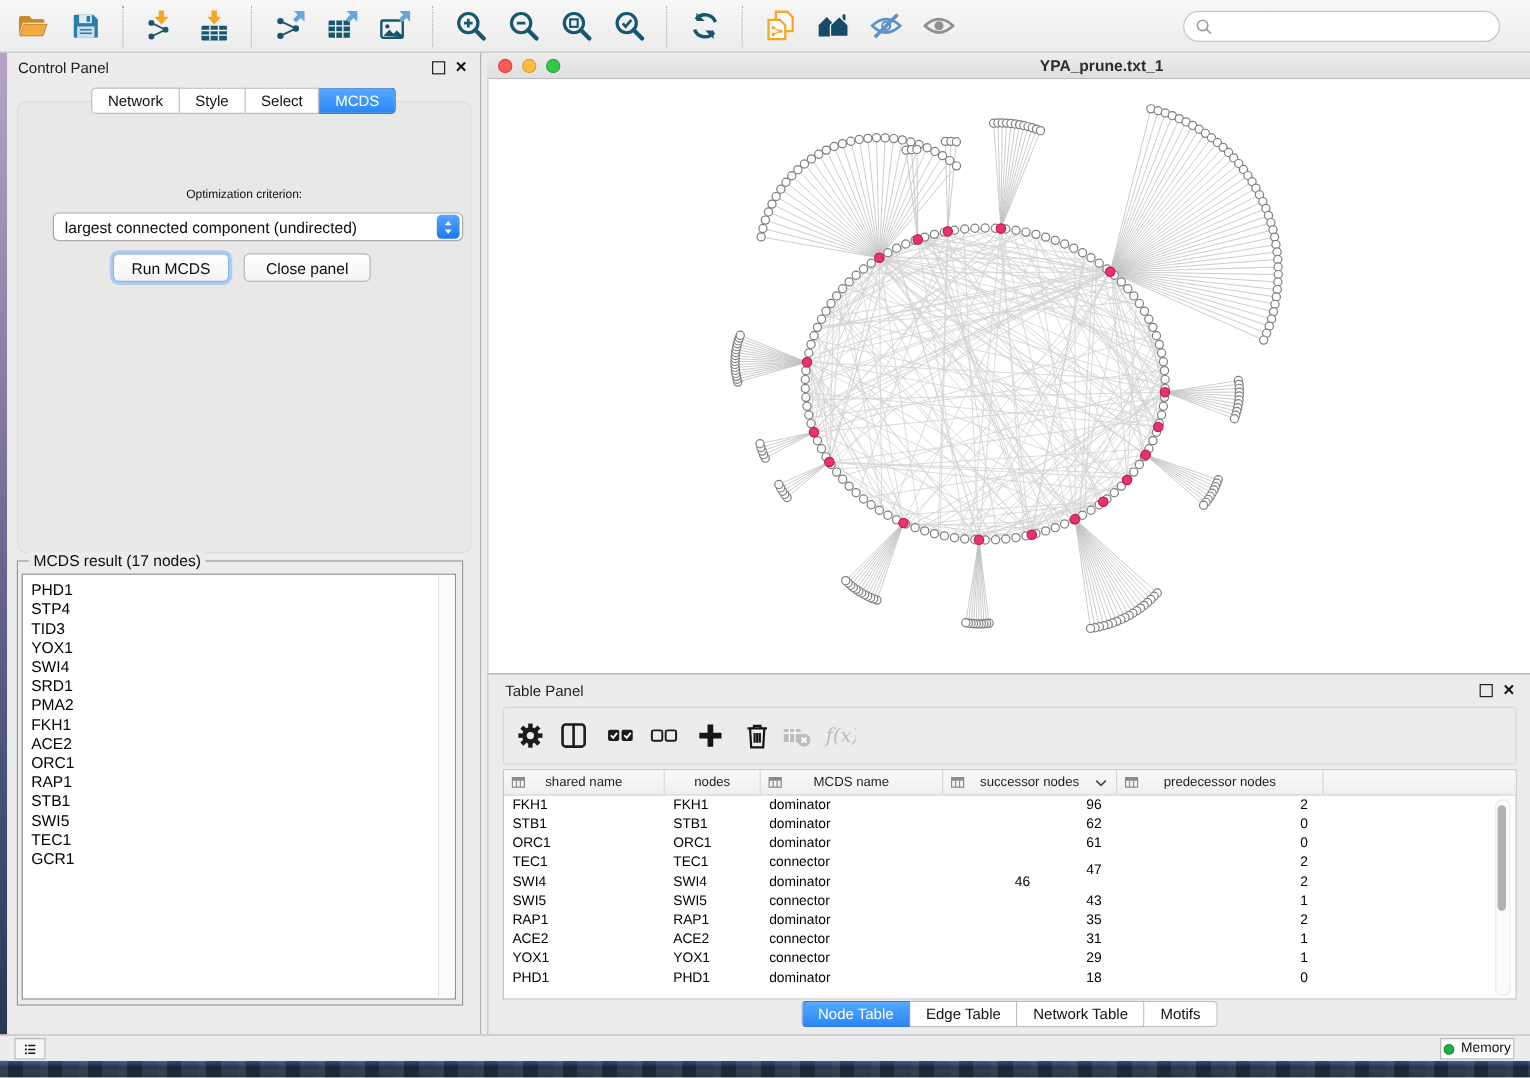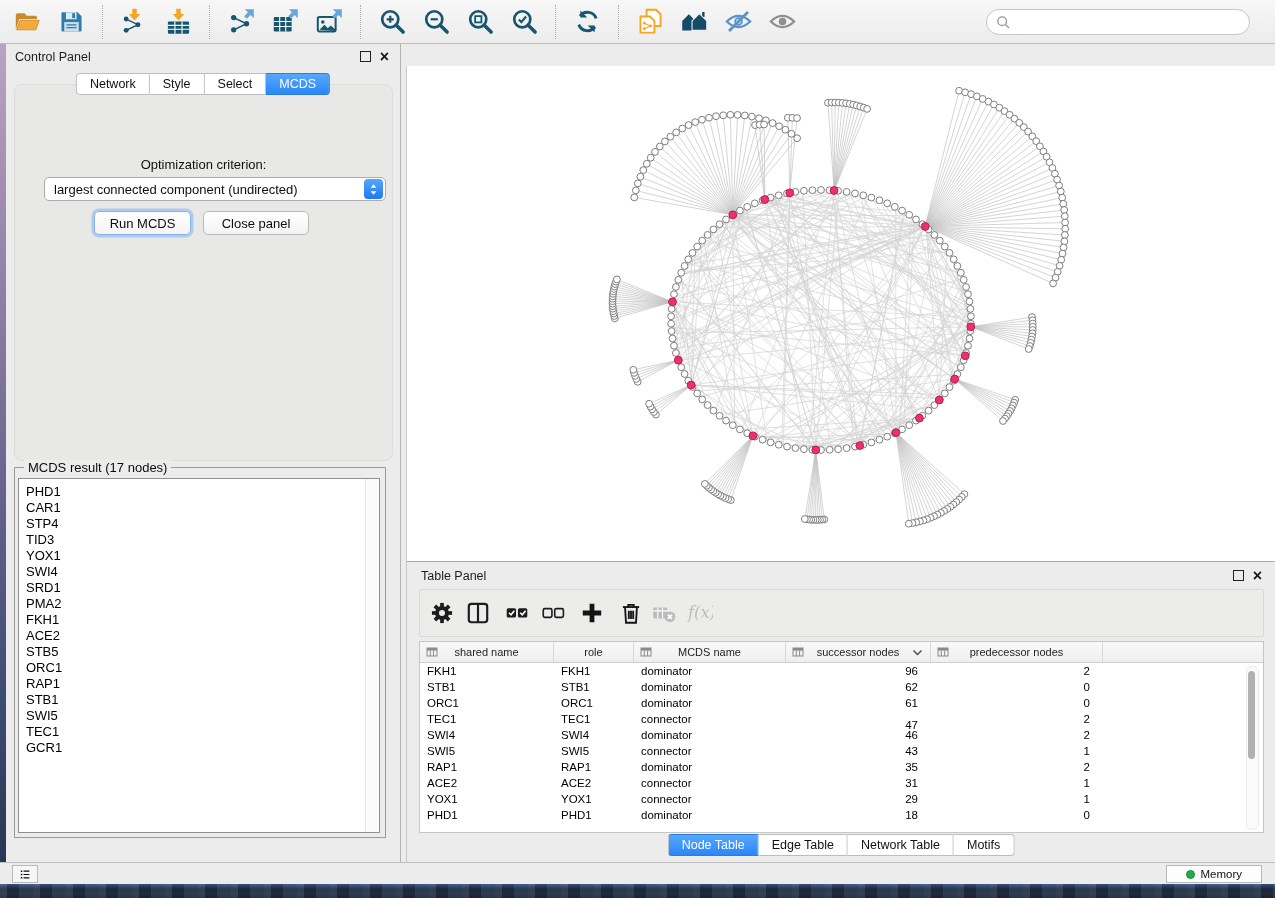--- a/index.html
+++ b/index.html
@@ -32,21 +32,21 @@
   .float-box{width:9px;height:9px;border:1.5px solid #222;display:inline-block}
   .close-x{font-size:16px;font-weight:700;color:#161616;line-height:10px}
   #cp-sub{left:8px;top:40px;width:377px;height:375px;background:#e8e8e6;border:1px solid #dcdcda;border-radius:8px}
   .segbar{display:flex}
   #cp-tabs{left:50%;top:29px;transform:translateX(-50%)}
   .seg{height:20px;line-height:20px;padding:0 13px;background:#fff;border:1px solid #bdbdbd;border-left:none;
        font-size:12.5px;color:#111;text-align:center;cursor:default;white-space:nowrap}
   .seg:first-child{border-left:1px solid #bdbdbd;border-radius:4px 0 0 4px}
   .seg:last-child{border-radius:0 4px 4px 0}
   .seg-sel{background:linear-gradient(#56a8fd,#2b86f7);color:#fff;border-color:#2b7ce0}
-  #opt-label{left:0;top:113px;width:395px;text-align:center;font-size:13px;color:#101010}
+  #opt-label{left:0;top:113px;width:395px;text-align:center;font-size:10px;color:#101010}
   #dropdown{left:38px;top:133px;width:342px;height:24px;background:#fff;border:1px solid #ababab;border-radius:5px;
             display:flex;align-items:center;box-sizing:border-box}
   #dropdown-text{flex:1;font-size:13px;padding-left:9px;color:#0e0e0e;white-space:nowrap;overflow:hidden}
   #dropdown-stepper{width:19px;height:20px;margin-right:2px;border-radius:4px;background:linear-gradient(#55a7fd,#1f77f4);
                     display:flex;align-items:center;justify-content:center}
   .btn{background:linear-gradient(#ffffff,#f4f4f4);border:1px solid #b9b9b9;border-radius:5px;font-size:13px;
        font-family:"Liberation Sans",sans-serif;color:#0d0d0d}
   #run-btn{left:88px;top:167px;width:97px;height:24px;border-color:#84b3ee;box-shadow:0 0 0 2.5px rgba(125,178,246,.55)}
   #closepanel-btn{left:197px;top:167px;width:106px;height:24px}
   #mcds-group{left:8px;top:423px;width:370px;height:369px;border:1px solid #9a9a9a}
@@ -84,21 +84,21 @@
   .td{font-size:11.5px;color:#000;padding-left:7px;box-sizing:border-box;white-space:nowrap;flex:0 0 auto;overflow:hidden}
   .td.num{text-align:right;padding-left:0;padding-right:13px}
   #table-scroll{position:absolute;right:4px;top:24px;width:11px;height:162px;background:#fbfbfb;border:1px solid #ebebeb;border-radius:6px}
   #table-thumb{position:absolute;left:1px;top:4px;width:7px;height:88px;background:#b1b1b1;border-radius:4px}
   #tp-tabs{left:50%;top:272px;transform:translateX(-50%)}
   
   #status-bar{left:0;top:862px;width:1275px;height:22px;background:#ececec;border-top:1px solid #bdbdbd;box-sizing:border-box}
   #status-list-btn{left:12px;top:2px;width:26px;height:18px;background:#f6f6f6;border:1px solid #b9b9b9;
                    display:flex;align-items:center;justify-content:center;padding:0}
   #status-list-btn svg{width:15px;height:15px}
-  #memory-btn{right:13px;top:2px;height:18px;padding:0 19px;background:#fdfdfd;border:1px solid #b9b9b9;
+  #memory-btn{right:13px;top:2px;height:18px;padding:0 2px;background:#fdfdfd;border:1px solid #b9b9b9;
               display:flex;align-items:center;gap:5px;font-size:11.5px;color:#111;font-family:"Liberation Sans",sans-serif}
   .mem-dot{width:9px;height:9px;border-radius:50%;background:#1faf4a;border:1px solid #188c3b;box-sizing:border-box}
 </style>
 </head>
 <body>
 
 <div class="abs" id="toolbar">
   <div id="toolbar-items" style="display:flex;align-items:center">
       <button class="tb-btn">
         <svg viewBox="0 0 26 26">
@@ -277,42 +277,46 @@
         <path d="M9 15.4 l3.4 -4.2 h-6.8 z" fill="#fff"></path>
       </svg>
     </span>
   </div>
   <button class="abs btn" id="run-btn">Run MCDS</button>
   <button class="abs btn" id="closepanel-btn">Close panel</button>
   <div class="abs" id="mcds-group">
     <span id="mcds-group-title">MCDS result (17 nodes)</span>
     <div id="mcds-list">
       <div class="list-item">PHD1</div>
-        <div class="list-item">CAR1</div>
         <div class="list-item">STP4</div>
         <div class="list-item">TID3</div>
         <div class="list-item">YOX1</div>
         <div class="list-item">SWI4</div>
         <div class="list-item">SRD1</div>
         <div class="list-item">PMA2</div>
         <div class="list-item">FKH1</div>
         <div class="list-item">ACE2</div>
-        <div class="list-item">STB5</div>
         <div class="list-item">ORC1</div>
         <div class="list-item">RAP1</div>
         <div class="list-item">STB1</div>
         <div class="list-item">SWI5</div>
         <div class="list-item">TEC1</div>
         <div class="list-item">GCR1</div>
         <div id="list-scroll"></div>
     </div>
   </div>
 </div>
 
 <div class="abs" id="network-window">
+  <div class="abs" id="net-titlebar">
+    <span class="abs tl" id="tl-red"></span>
+    <span class="abs tl" id="tl-yellow"></span>
+    <span class="abs tl" id="tl-green"></span>
+    <div class="abs" id="net-title">YPA_prune.txt_1</div>
+  </div>
   <div class="abs" id="net-canvas">
     <svg id="graph" width="869" height="495" viewBox="0 0 869 495">
         <g stroke="#a8a8a8" stroke-width="0.7" opacity="0.7">
           <line x1="325.8" y1="148.8" x2="227.3" y2="131.4"></line>
           <line x1="325.8" y1="148.8" x2="228.8" y2="124.4"></line>
           <line x1="325.8" y1="148.8" x2="230.8" y2="117.4"></line>
           <line x1="325.8" y1="148.8" x2="233.4" y2="110.7"></line>
           <line x1="325.8" y1="148.8" x2="236.3" y2="104.1"></line>
           <line x1="325.8" y1="148.8" x2="239.8" y2="97.8"></line>
           <line x1="325.8" y1="148.8" x2="243.7" y2="91.7"></line>
@@ -1128,21 +1132,21 @@
     <div id="thead">
         <div class="th" style="width: 134px;">
           <svg class="col-ico" viewBox="0 0 12 12">
             <rect x="1" y="2" width="10" height="8" fill="none" stroke="#8a8a8a"></rect>
             <rect x="1" y="2" width="10" height="2.6" fill="#8a8a8a"></rect>
             <path d="M4.3 4.6 v5.4 M7.6 4.6 v5.4" stroke="#8a8a8a" stroke-width="1"></path>
           </svg>
           <span>shared name</span>
         </div>
         <div class="th" style="width: 80px;">
-          <span>role</span>
+          <span>nodes</span>
         </div>
         <div class="th" style="width: 152px;">
           <svg class="col-ico" viewBox="0 0 12 12">
             <rect x="1" y="2" width="10" height="8" fill="none" stroke="#8a8a8a"></rect>
             <rect x="1" y="2" width="10" height="2.6" fill="#8a8a8a"></rect>
             <path d="M4.3 4.6 v5.4 M7.6 4.6 v5.4" stroke="#8a8a8a" stroke-width="1"></path>
           </svg>
           <span>MCDS name</span>
         </div>
         <div class="th" style="width: 145px;">
@@ -1191,21 +1195,21 @@
           <div class="td" style="width: 134px;">TEC1</div>
           <div class="td" style="width: 80px;">TEC1</div>
           <div class="td" style="width: 152px;">connector</div>
           <div class="td num" style="width: 145px; margin-top: 12px;">47</div>
           <div class="td num" style="width: 172px;">2</div>
         </div>
         <div class="tr">
           <div class="td" style="width: 134px;">SWI4</div>
           <div class="td" style="width: 80px;">SWI4</div>
           <div class="td" style="width: 152px;">dominator</div>
-          <div class="td num" style="width: 145px;">46</div>
+          <div class="td num" style="width: 145px; text-align: center;">46</div>
           <div class="td num" style="width: 172px;">2</div>
         </div>
         <div class="tr">
           <div class="td" style="width: 134px;">SWI5</div>
           <div class="td" style="width: 80px;">SWI5</div>
           <div class="td" style="width: 152px;">connector</div>
           <div class="td num" style="width: 145px;">43</div>
           <div class="td num" style="width: 172px;">1</div>
         </div>
         <div class="tr">

